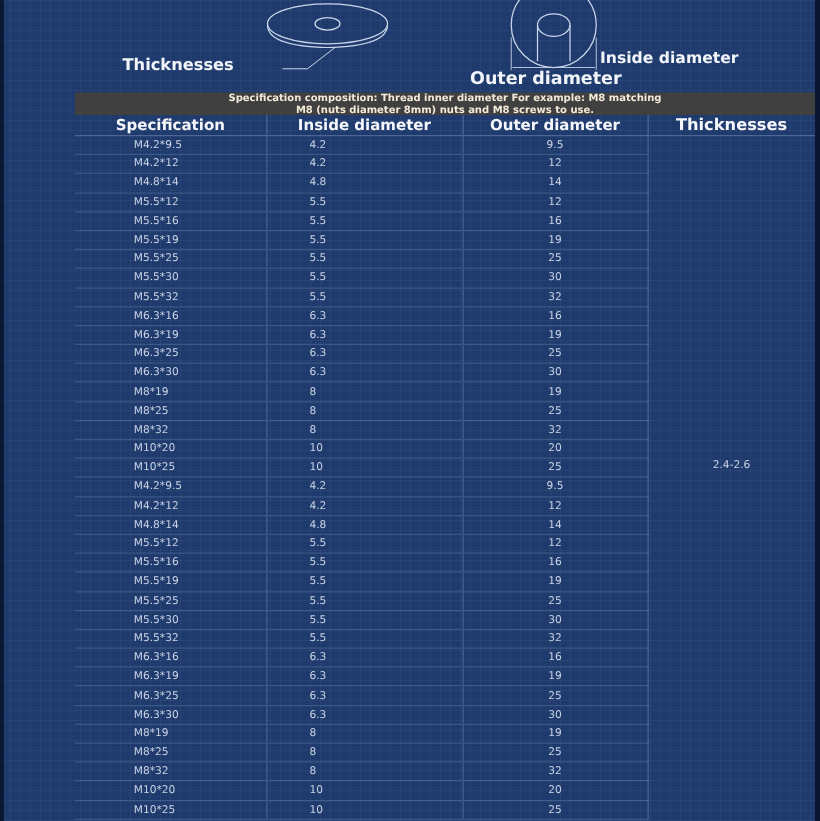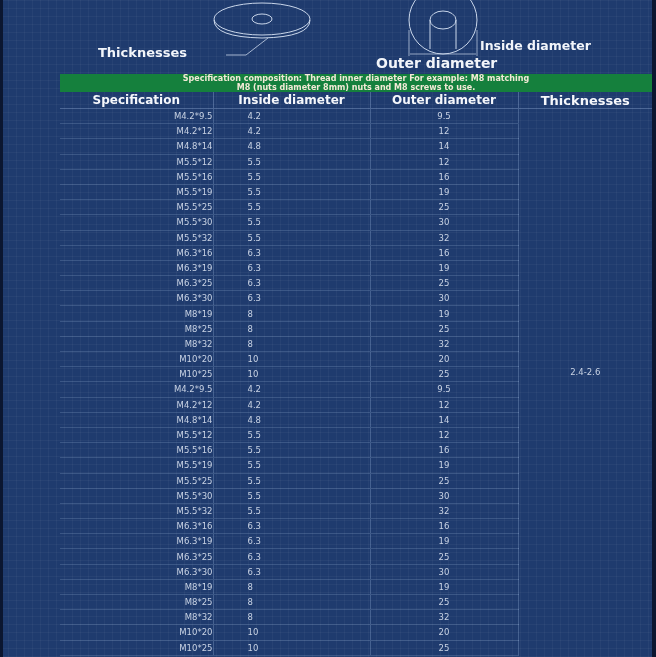--- a/index.html
+++ b/index.html
@@ -16,21 +16,21 @@
     }
     .left-edge { position: absolute; left: 0; top: 0; width: 3px; height: 657px; background: #0b1630; }
     .right-edge { position: absolute; right: 0; top: 0; width: 4px; height: 657px; background: #0b1630; }
     .diagram { position: absolute; left: 0; top: 0; width: 656px; height: 70px; }
     .lbl { position: absolute; font-weight: bold; color: #f2f5fa; white-space: nowrap; }
     .lbl-thick { left: 98px; top: 45px; font-size: 13px; }
     .lbl-inside { left: 480px; top: 38px; font-size: 12.5px; }
     .lbl-outer { left: 376px; top: 55px; font-size: 14px; }
     .banner {
       position: absolute; left: 60px; top: 74px; width: 592px; height: 18px;
-      background: #15803d; color: #f3ead7;
+      background: #404040; color: #f3ead7;
       font-size: 8px; font-weight: bold; text-align: center; line-height: 8.5px;
       padding-top: 1px; box-sizing: border-box; overflow: hidden;
     }
     table.spec {
       position: absolute; left: 60px; top: 92px; width: 592px;
       border-collapse: collapse; table-layout: fixed;
     }
     table.spec th {
       height: 16px; font-size: 12px; font-weight: bold; color: #f5f7fb;
       text-align: center; white-space: nowrap; padding: 0;
@@ -38,21 +38,21 @@
       border-bottom: 1px solid rgba(160,185,225,0.35);
     }
     table.spec th:first-child { border-left: none; }
     table.spec th.th-thick { font-size: 13px; }
     table.spec td {
       height: 14.2px; font-size: 8.5px; color: #c9d3e4; padding: 0;
       border-left: 1px solid rgba(160,185,225,0.3);
       border-bottom: 1px solid rgba(160,185,225,0.22);
       white-space: nowrap; line-height: 14px;
     }
-    table.spec td:first-child { border-left: none; padding-left: 47px; text-align: right; }
+    table.spec td:first-child { border-left: none; padding-left: 47px; text-align: left; }
     table.spec td.c-in { padding-left: 34px; }
     table.spec td.c-out { text-align: center; margin-left: 24px; }
     table.spec td.c-thick { text-align: center; border-bottom: none; vertical-align: middle; padding-top: 0; }
     .thick-val { position: relative; top: -10px; }
   </style>
 </head>
 <body>
 
 <div class="left-edge"></div>
 <div class="right-edge"></div>

